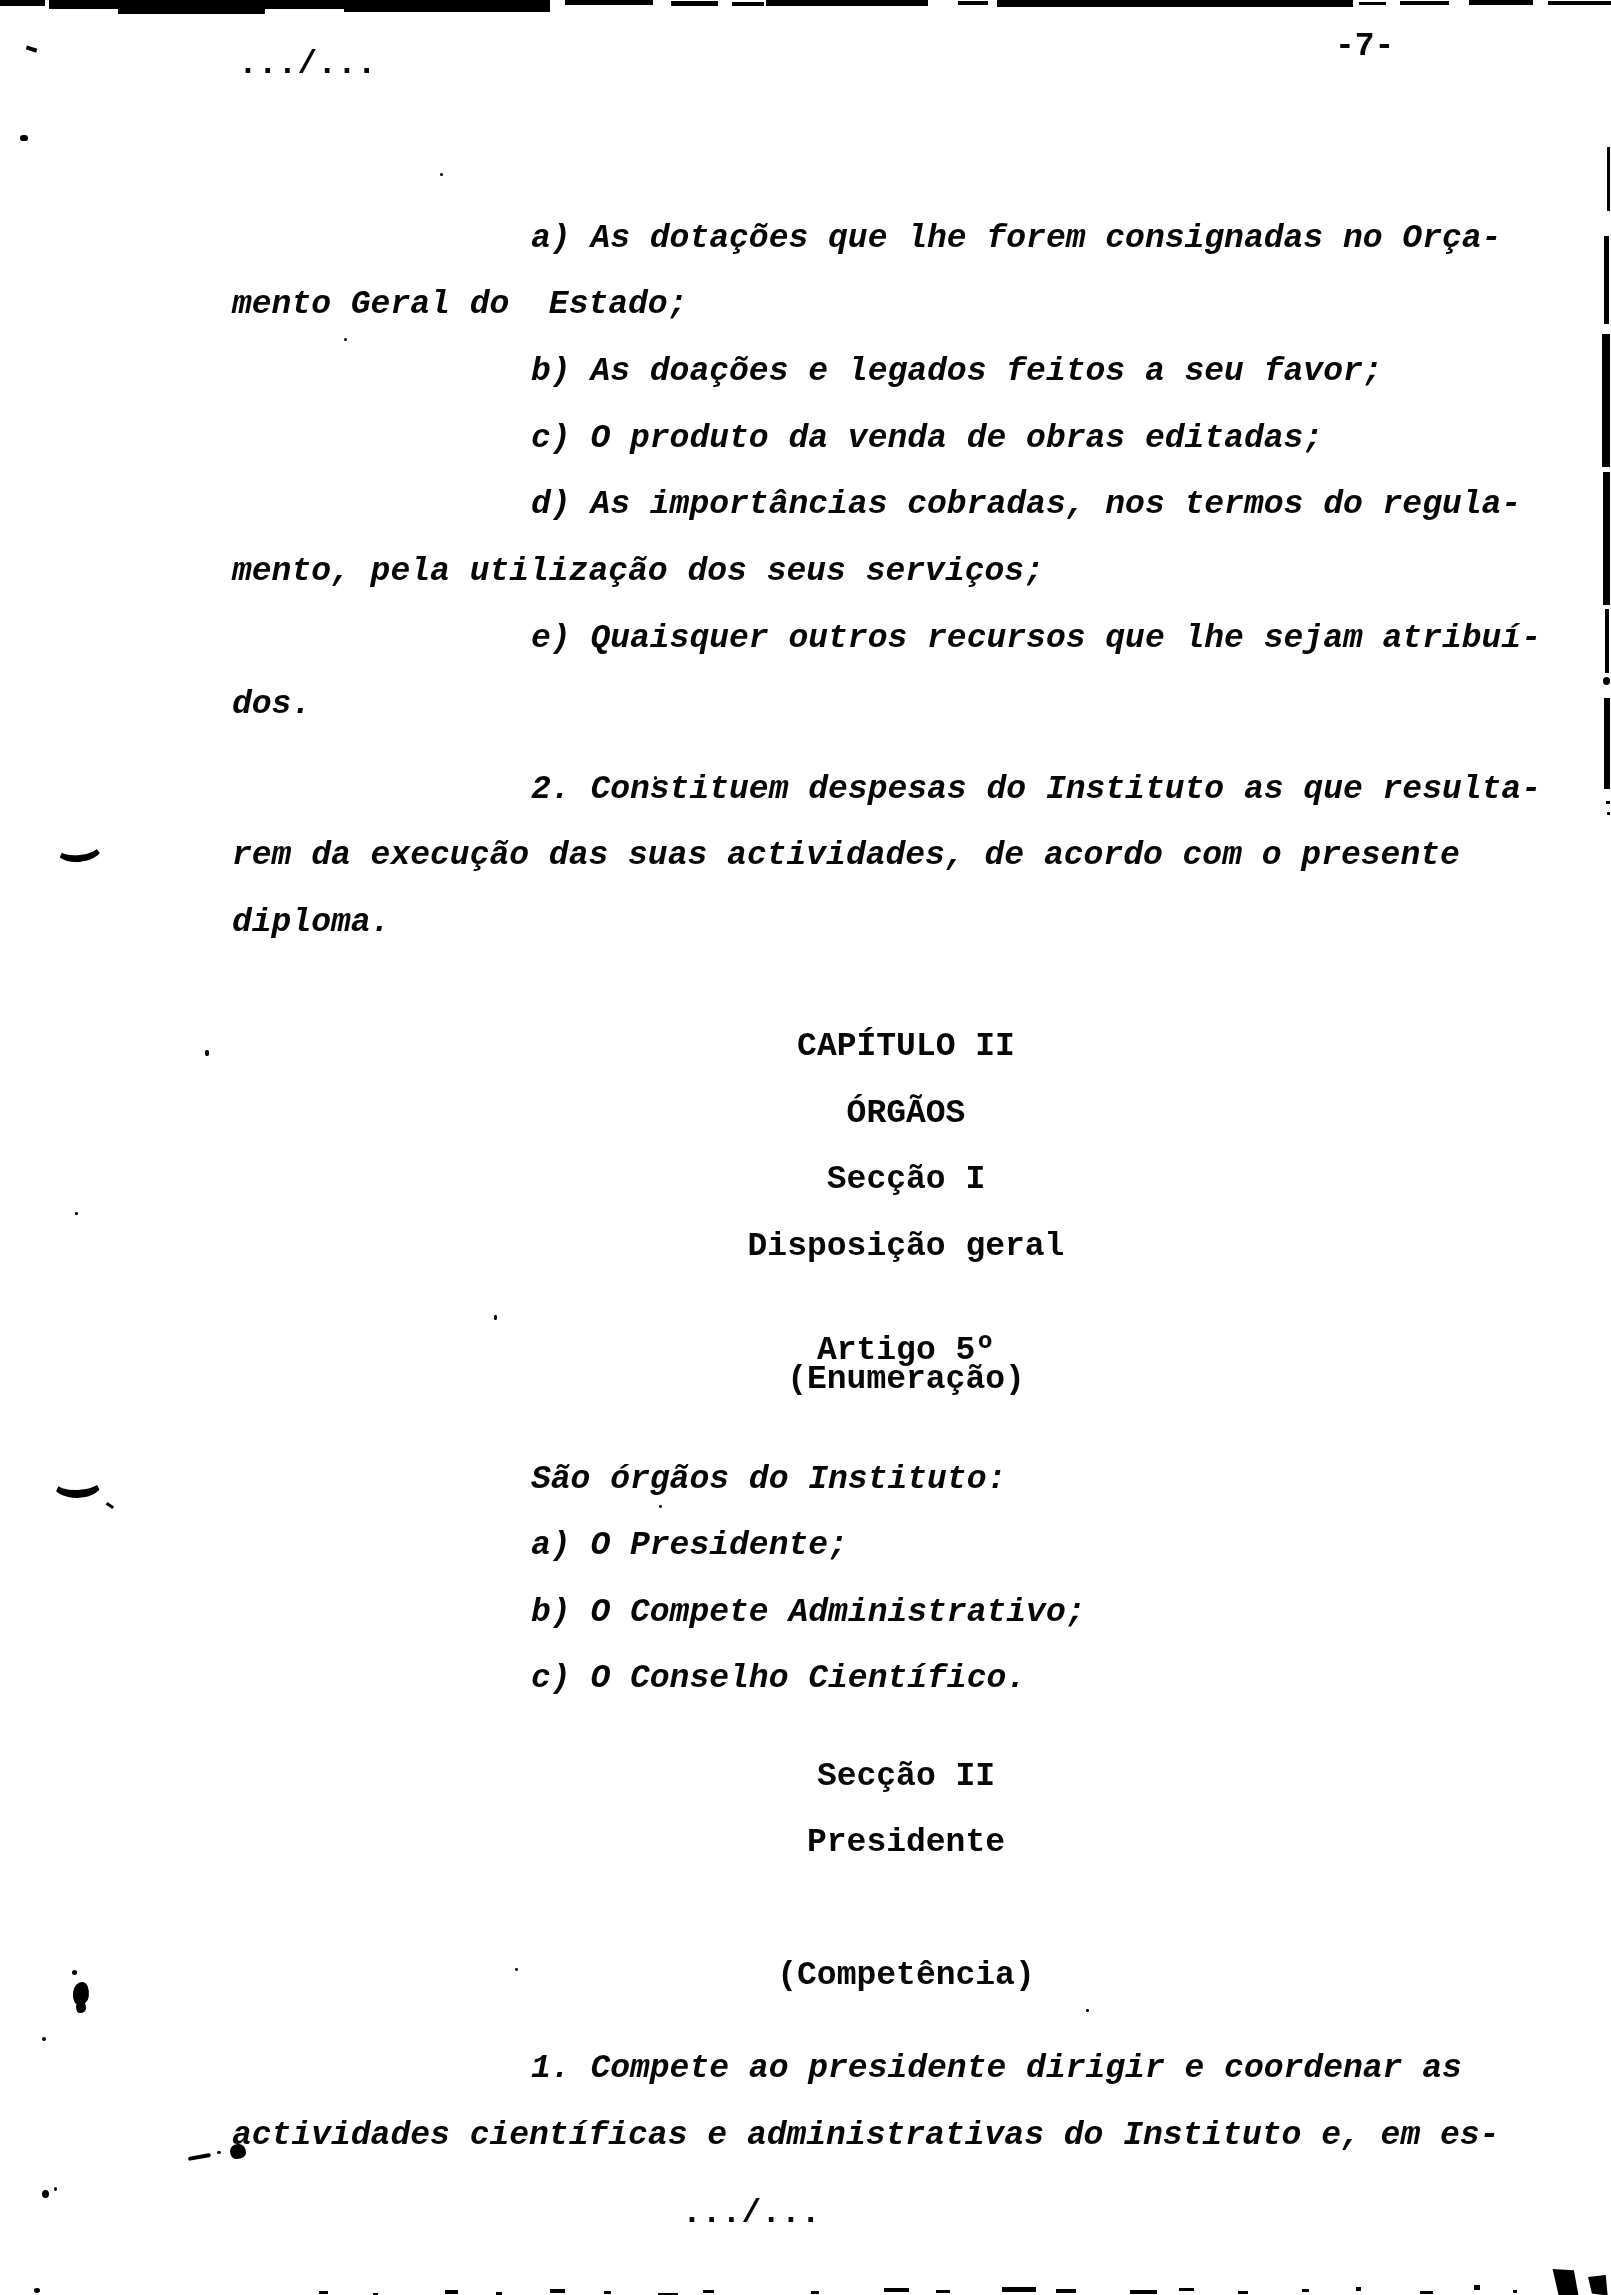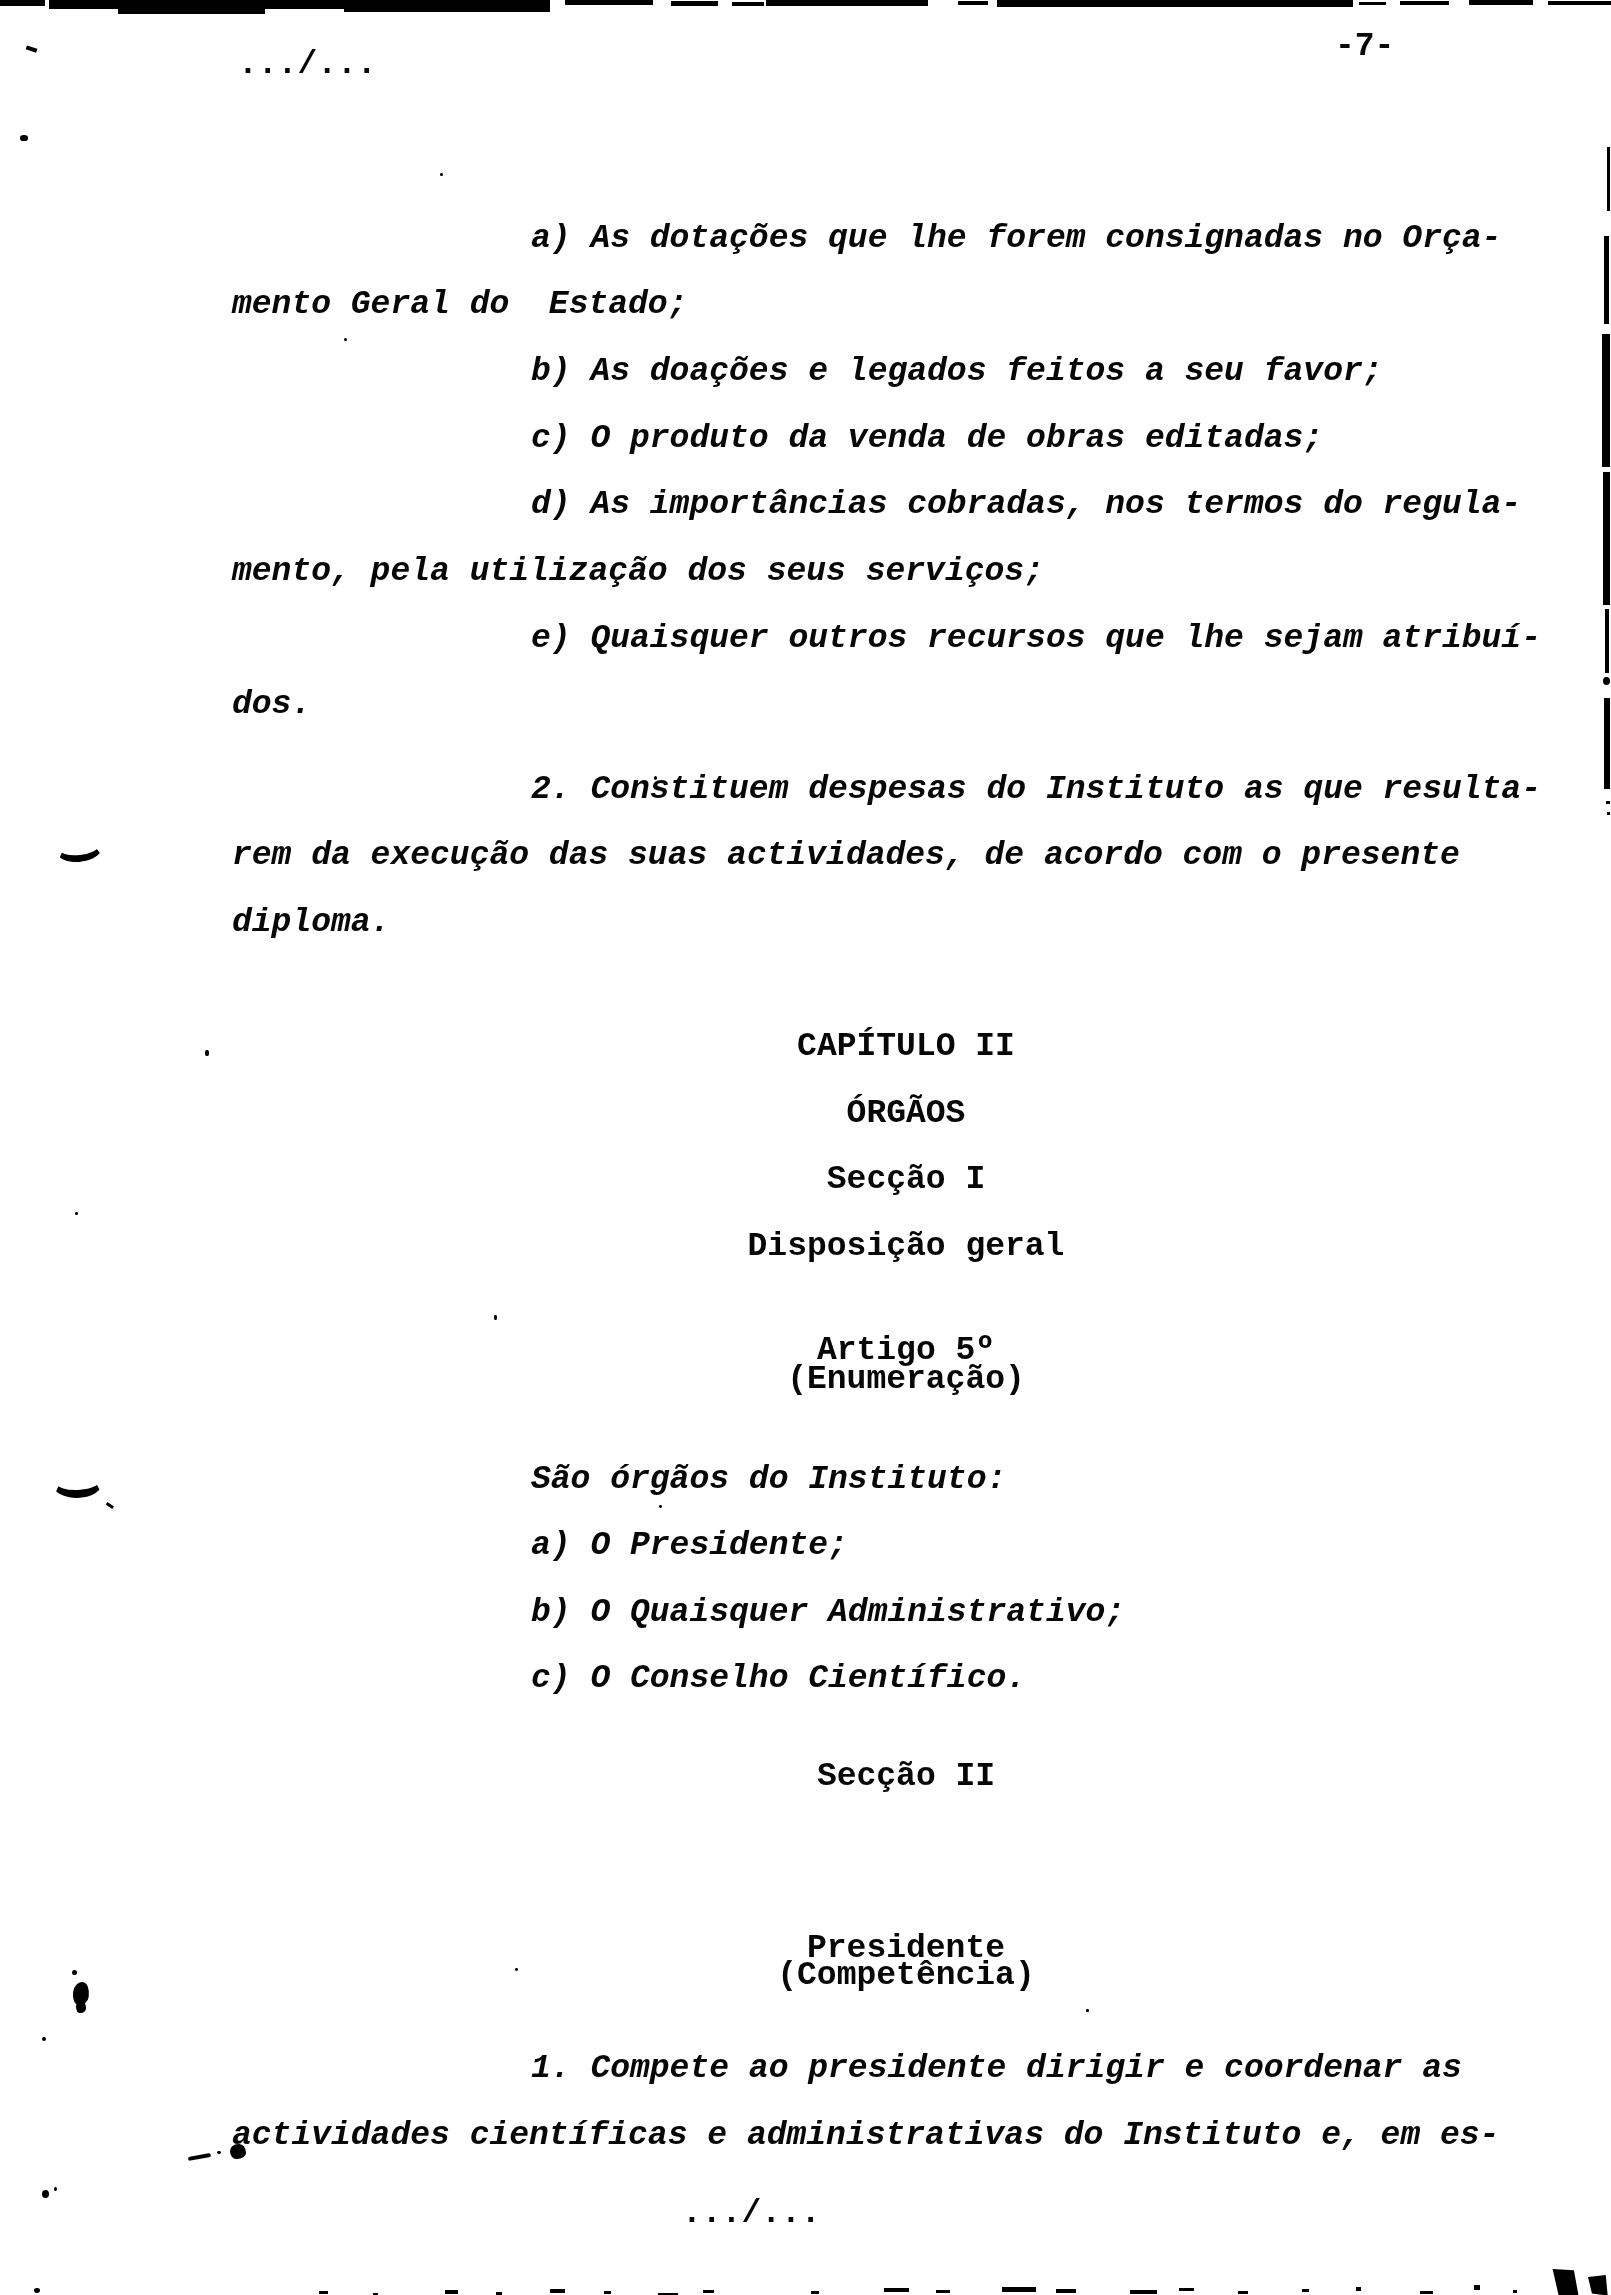--- a/index.html
+++ b/index.html
@@ -86,25 +86,25 @@
 
   <div class="ln center" style="top:1029px">CAPÍTULO II</div>
   <div class="ln center" style="top:1096px">ÓRGÃOS</div>
   <div class="ln center" style="top:1162px">Secção I</div>
   <div class="ln center" style="top:1229px">Disposição geral</div>
   <div class="ln center" style="top:1333px">Artigo 5º</div>
   <div class="ln center" style="top:1362px">(Enumeração)</div>
 
   <div class="ln indent" style="top:1462px">São órgãos do Instituto:</div>
   <div class="ln indent" style="top:1528px">a) O Presidente;</div>
-  <div class="ln indent" style="top:1595px">b) O Quaisquer Administrativo;</div>
+  <div class="ln indent" style="top:1595px">b) O Compete Administrativo;</div>
   <div class="ln indent" style="top:1661px">c) O Conselho Científico.</div>
 
   <div class="ln center" style="top:1759px">Secção II</div>
-  <div class="ln center" style="top:1931px">Presidente</div>
+  <div class="ln center" style="top:1825px">Presidente</div>
   <div class="ln center" style="top:1958px">(Competência)</div>
 
   <div class="ln indent" style="top:2051px">1. Compete ao presidente dirigir e coordenar as</div>
   <div class="ln flush" style="top:2118px">actividades científicas e administrativas do Instituto e, em es-</div>
 
   <div class="ln contmark-bottom" style="top:2196px">.../...</div>
 
   <div class="crescent" style="left:55px;top:832px;width:48px;height:29.5px;transform:rotate(-6deg)"></div>
   <div class="crescent" style="left:52px;top:1466px;width:51px;height:32px;border-bottom-width:8.4px;transform:rotate(-2deg)"></div>
   <div class="art" style="left:106px;top:1504px;width:7.9px;height:2.5px;transform:rotate(35deg)"></div>

